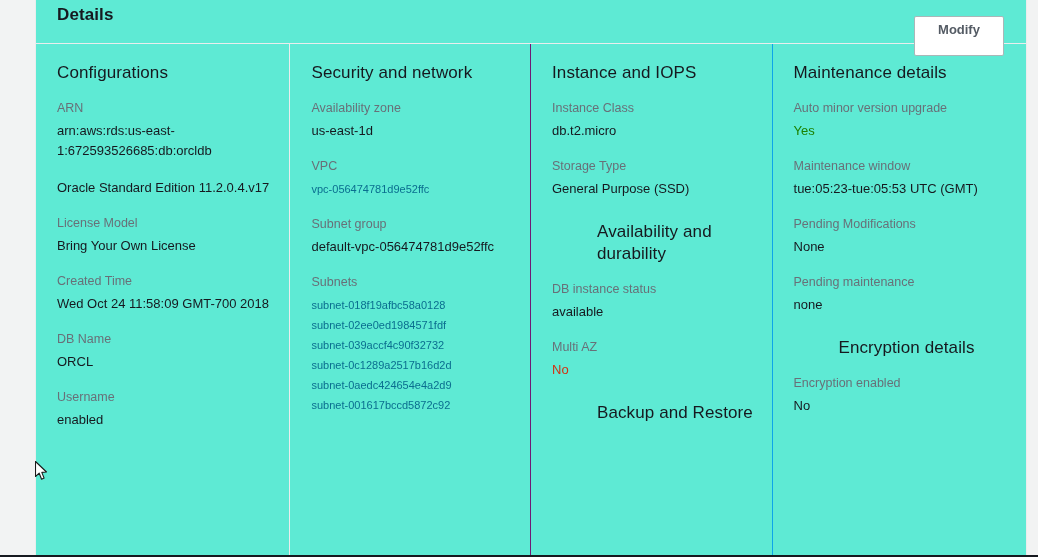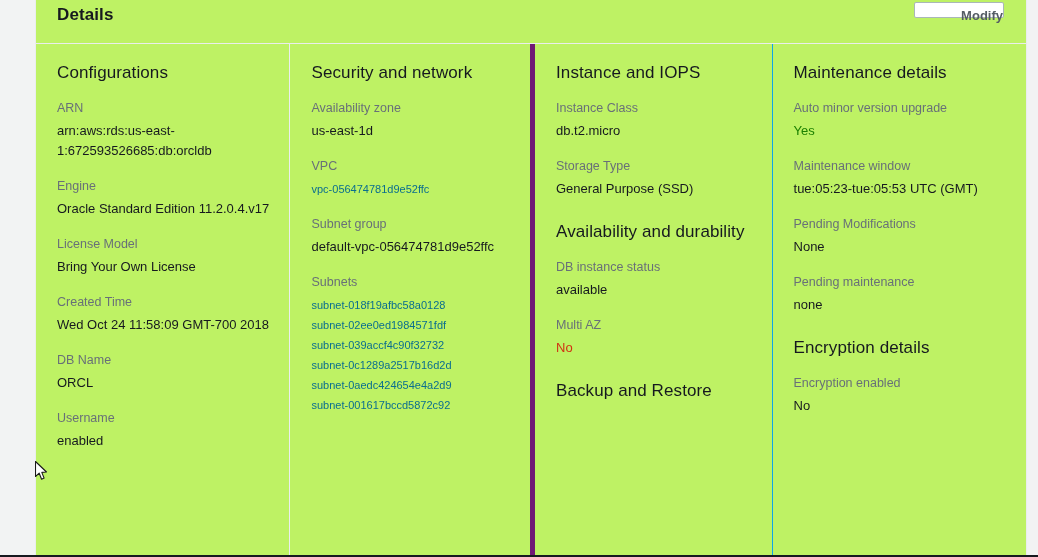--- a/index.html
+++ b/index.html
@@ -29,44 +29,44 @@
     width: 1038px; height: 2px;
     background: #16191f;
   }
 
   
   .card {
     position: absolute;
     left: 35px; top: 0;
     width: 992px;
     height: 555px;
-    background: #bef264;
+    background: #5eead4;
     border-left: 1px solid #eaeded;
     border-right: 1px solid #eaeded;
   }
 
   .card-header {
     height: 44px;
     position: relative;
     border-bottom: 1px solid #eaeded;
   }
   .card-title {
     position: absolute;
     left: 21px; top: 5px;
     font-size: 17px;
     font-weight: bold;
     color: #16191f;
     letter-spacing: .1px;
   }
   .modify-button {
     position: absolute;
-    right: 22px; top: 2px;
-    width: 90px; height: 16px;
+    right: 22px; top: 16px;
+    width: 90px; height: 40px;
     line-height: 26px;
-    text-align: right;
+    text-align: center;
     font-size: 13px;
     font-weight: bold;
     color: #545b64;
     background: #ffffff;
     border: 1px solid #aab7b8;
     border-radius: 2px;
     cursor: pointer;
     user-select: none;
   }
 
@@ -76,32 +76,32 @@
     display: flex;
     height: 511px;
   }
   .col {
     position: relative;
     padding: 18px 4px 0 21px;
     overflow: hidden;
   }
   .col-0 { width: 254px; }
   .col-1 { width: 241px; border-left: 1px solid #eaeded; }
-  .col-2 { width: 242px; border-left: 5px solid #701a75; }
+  .col-2 { width: 242px; border-left: 1px solid #701a75; }
   .col-3 { width: 255px; border-left: 1px solid #0ea5e9; }
 
   .section-title {
     font-size: 17px;
     font-weight: normal;
     color: #16191f;
     line-height: 22px;
     margin-bottom: 16px;
     letter-spacing: .1px;
   }
-  .section-title.spaced-sm { margin-top: 22px; }
+  .section-title.spaced-sm { margin-top: 22px; margin-left: 45px; }
 
   .field { margin-bottom: 17px; }
   .field-label {
     font-size: 12.5px;
     color: #687078;
     line-height: 17px;
     margin-bottom: 4px;
   }
   .field-value {
     font-size: 13px;
@@ -149,21 +149,20 @@
 
     <div class="col col-0">
       <div class="section-title">Configurations</div>
 
       <div class="field">
         <div class="field-label">ARN</div>
         <div class="field-value">arn:aws:rds:us-east-1:672593526685:db:orcldb</div>
       </div>
 
       <div class="field">
-        <div class="field-label">Engine</div>
         <div class="field-value">Oracle Standard Edition 11.2.0.4.v17</div>
       </div>
 
       <div class="field">
         <div class="field-label">License Model</div>
         <div class="field-value">Bring Your Own License</div>
       </div>
 
       <div class="field">
         <div class="field-label">Created Time</div>

